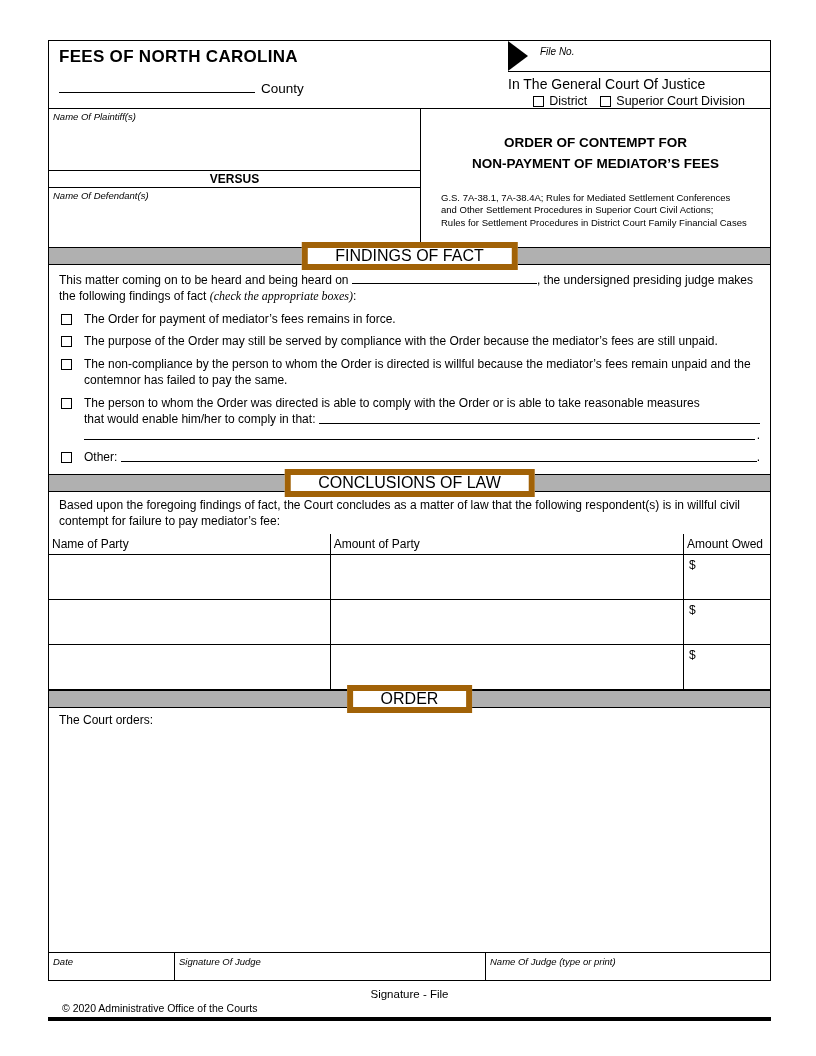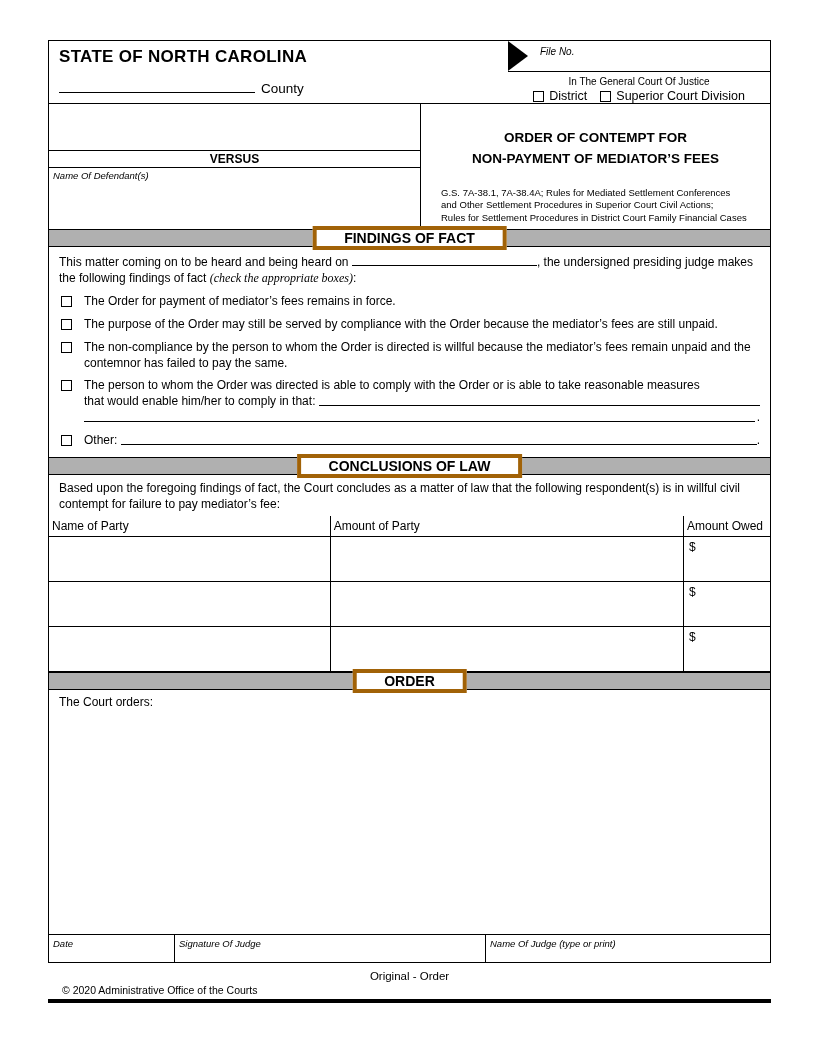--- a/index.html
+++ b/index.html
@@ -18,40 +18,40 @@
   .state-title { font-size:17px; font-weight:bold; letter-spacing:.3px; }
   .county-row { margin-top:13px; font-size:13.5px; }
   .blank { display:inline-block; border-bottom:1px solid #000; height:13px; vertical-align:baseline; }
   .county-blank { width:196px; }
   .county-label { margin-left:6px; }
   .header-right { width:262px; position:relative; }
   .fileno-box { height:31px; border-bottom:1px solid #000; position:relative; padding:3px 0 0 32px; }
   .triangle { position:absolute; left:0; top:0; width:0; height:0;
     border-left:20px solid #000; border-top:15px solid transparent; border-bottom:15px solid transparent; }
   .fileno-label { font-style:italic; font-size:10px; }
-  .court-title { font-size:10px; text-align:center; margin-top:4px; }
+  .court-title { font-size:14px; text-align:left; margin-top:4px; }
   .division-row { font-size:12.5px; margin-top:2px; display:flex; align-items:center; justify-content:center; gap:5px; }
   .cb { display:inline-block; width:11px; height:11px; border:1px solid #000; background:#fff; flex:none; }
   .cb-gap { margin-right:8px; }
 
   
   .caption { display:flex; border-top:1px solid #000; }
   .caption-left { width:372px; border-right:1px solid #000; display:flex; flex-direction:column; }
   .party-label { font-style:italic; font-size:9.5px; padding:2px 4px; height:15px; }
   .plaintiff-space { height:46px; }
   .versus { border-top:1px solid #000; border-bottom:1px solid #000; text-align:center; font-weight:bold; font-size:12px; padding:1px 0; }
   .defendant-space { flex:1; min-height:44px; }
   .caption-right { flex:1; display:flex; flex-direction:column; }
   .form-title { text-align:center; font-weight:bold; font-size:13.5px; margin-top:24px; line-height:1.55; }
   .statute { font-size:9.5px; line-height:1.32; margin:17px 4px 5px 20px; }
 
   
   .section-bar { position:relative; height:18px; background:#b0b0b0; border-top:1px solid #000; border-bottom:1px solid #000; }
   .section-tab { position:absolute; left:50%; top:50%; transform:translate(-50%,-50%);
-    background:#fff; border:4px solid #a16207; font-weight:bold; font-size:14px; line-height:14px;
+    background:#fff; border:6px solid #a16207; font-weight:normal; font-size:16px; line-height:14px;
     padding:1px 28px; white-space:nowrap; }
 
   
   .findings-body { padding:6px 10px 8px 10px; line-height:1.32; }
   .intro { margin-bottom:5px; }
   .hearing-blank { width:185px; }
   .italic { font-style:italic;font-family:Liberation Serif, serif; }
   .cb-item { display:flex; align-items:flex-start; margin-top:7px; }
   .cb-item .cb { margin:2px 12px 0 2px; }
   .cb-text { flex:1; }
@@ -87,21 +87,21 @@
   .bottom-bar { height:4px; background:#000; margin-top:3px; }
 </style>
 </head>
 <body>
 
 <div class="sheet">
   <div class="form-border">
 
     <div class="header">
       <div class="header-left">
-        <div class="state-title">STATE OF NORTH CAROLINA</div>
+        <div class="state-title">FEES OF NORTH CAROLINA</div>
         <div class="county-row">
           <span class="blank county-blank"></span><span class="county-label">County</span>
         </div>
       </div>
       <div class="header-right">
         <div class="fileno-box">
           <span class="triangle"></span>
           <span class="fileno-label">File No.</span>
         </div>
         <div class="court-title">In The General Court Of Justice</div>
@@ -109,20 +109,21 @@
           <span class="cb"></span>
           <span class="cb-gap">District</span>
           <span class="cb"></span>
           <span>Superior Court Division</span>
         </div>
       </div>
     </div>
 
     <div class="caption">
       <div class="caption-left">
+        <div class="party-label">Name Of Plaintiff(s)</div>
         <div class="plaintiff-space"></div>
         <div class="versus">VERSUS</div>
         <div class="party-label">Name Of Defendant(s)</div>
         <div class="defendant-space"></div>
       </div>
       <div class="caption-right">
         <div class="form-title">
           <div>ORDER OF CONTEMPT FOR</div>
           <div>NON-PAYMENT OF MEDIATOR’S FEES</div>
         </div>
@@ -230,17 +231,17 @@
       <div class="sig-cell sig-sign">
         <span class="cell-label">Signature Of Judge</span>
       </div>
       <div class="sig-cell sig-name">
         <span class="cell-label">Name Of Judge (type or print)</span>
       </div>
     </div>
   </div>
 
   <div class="footer">
-    <div class="distribution">Original - Order</div>
+    <div class="distribution">Signature - File</div>
     <div class="copyright">© 2020 Administrative Office of the Courts</div>
     <div class="bottom-bar"></div>
   </div>
 </div>
 
 </body></html>

